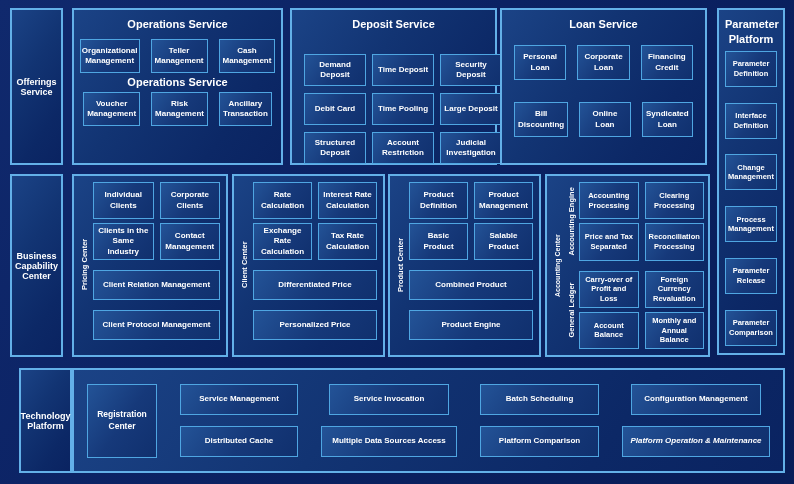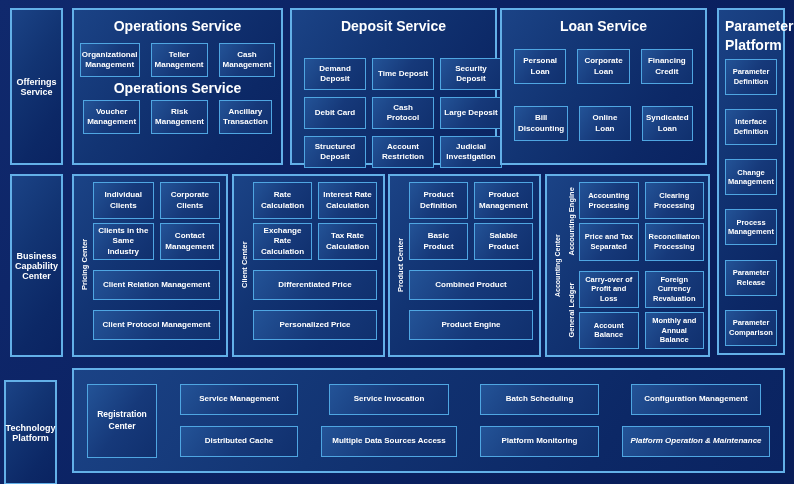--- a/index.html
+++ b/index.html
@@ -13,21 +13,21 @@
     border:2px solid #63b0e8;
     background:linear-gradient(125deg,#1b4386 0%,#123473 38%,#0c2866 75%,#0a2361 100%);
   }
   .box{
     box-sizing:border-box;border:1px solid #4fa6e2;
     background:linear-gradient(125deg,#235397 0%,#16397a 52%,#10306e 100%);
     color:#fff;font-size:8px;font-weight:bold;line-height:1.3;
     display:flex;align-items:center;justify-content:center;text-align:center;
     padding:2px 3px;
   }
-  .panel-title{font-size:14px;font-weight:bold;text-align:center;color:#fff;}
+  .panel-title{font-size:11px;font-weight:bold;text-align:center;color:#fff;}
   .rail{
     display:flex;align-items:center;justify-content:center;text-align:center;
     font-size:9px;font-weight:bold;padding:4px;
   }
   .vlabel{
     writing-mode:vertical-rl;transform:rotate(180deg);
     font-size:7.5px;font-weight:bold;color:#fff;text-align:center;
     display:flex;align-items:center;justify-content:center;flex:0 0 auto;
   }
   
@@ -36,21 +36,21 @@
   #deposit{left:290px;top:8px;width:207px;height:157px;padding:8px 12px;}
   #loan{left:500px;top:8px;width:207px;height:157px;padding:8px 12px;}
   #parameter{left:717px;top:8px;width:68px;height:347px;padding:7px 6px;display:flex;flex-direction:column;}
   
   #business{left:10px;top:174px;width:53px;height:183px;}
   #pricing{left:72px;top:174px;width:156px;height:183px;}
   #client{left:232px;top:174px;width:153px;height:183px;}
   #product{left:388px;top:174px;width:153px;height:183px;}
   #accounting{left:545px;top:174px;width:165px;height:183px;display:flex;padding:6px 4px;}
   
-  #technology{left:4px;top:368px;width:53px;height:105px;margin-top:12px;}
+  #technology{left:19px;top:368px;width:53px;height:105px;}
   #bottomPanel{left:72px;top:368px;width:713px;height:105px;padding:12px 13px;display:flex;align-items:center;gap:23px;}
 
   .row3{display:flex;justify-content:center;gap:11px;}
   .row3 .box{width:60px;height:34px;}
   .grid3{display:grid;grid-template-columns:repeat(3,62px);justify-content:space-between;gap:7px 6px;margin-top:24px;}
   .grid3 .box{height:32px;}
   .subtitle{margin-top:3px;}
   #operations .row3{margin-top:9px;}
   #operations .row3.second{margin-top:4px;}
   #loan .row3{margin-top:15px;}
@@ -111,21 +111,21 @@
   </div>
 </div>
 
 <div class="panel" id="deposit">
   <div class="panel-title">Deposit Service</div>
   <div class="grid3">
     <div class="box">Demand Deposit</div>
     <div class="box">Time Deposit</div>
     <div class="box">Security Deposit</div>
     <div class="box">Debit Card</div>
-    <div class="box">Cash Protocol</div>
+    <div class="box">Time Pooling</div>
     <div class="box">Large Deposit</div>
     <div class="box">Structured Deposit</div>
     <div class="box">Account Restriction</div>
     <div class="box">Judicial Investigation</div>
   </div>
 </div>
 
 <div class="panel" id="loan">
   <div class="panel-title">Loan Service</div>
   <div class="row3">
@@ -223,19 +223,19 @@
   <div class="tcol c1">
     <div class="box t">Service Management</div>
     <div class="box b">Distributed Cache</div>
   </div>
   <div class="tcol c2">
     <div class="box t">Service Invocation</div>
     <div class="box b">Multiple Data Sources Access</div>
   </div>
   <div class="tcol c3">
     <div class="box t">Batch Scheduling</div>
-    <div class="box b">Platform Monitoring</div>
+    <div class="box b">Platform Comparison</div>
   </div>
   <div class="tcol c4">
     <div class="box t">Configuration Management</div>
     <div class="box b">Platform Operation &amp; Maintenance</div>
   </div>
 </div>
 
 </body></html>

